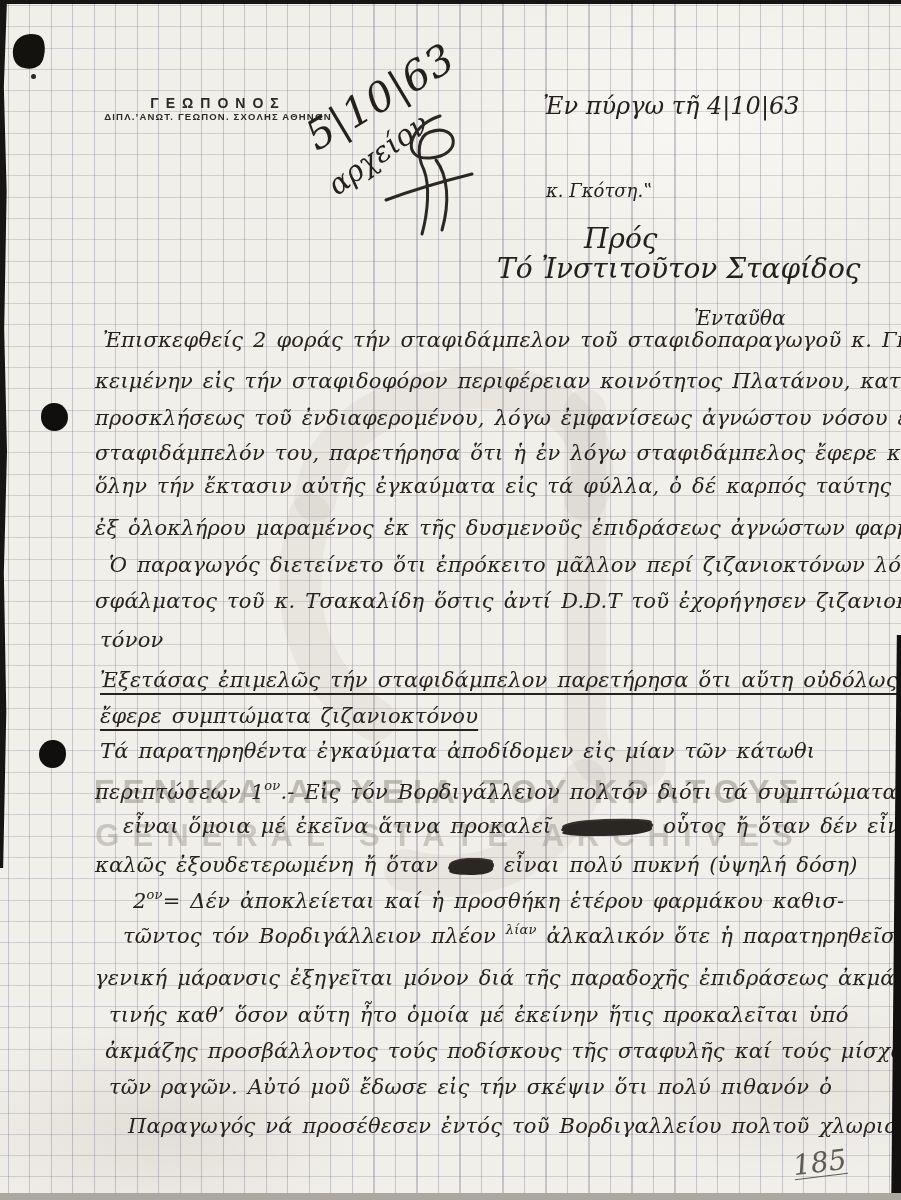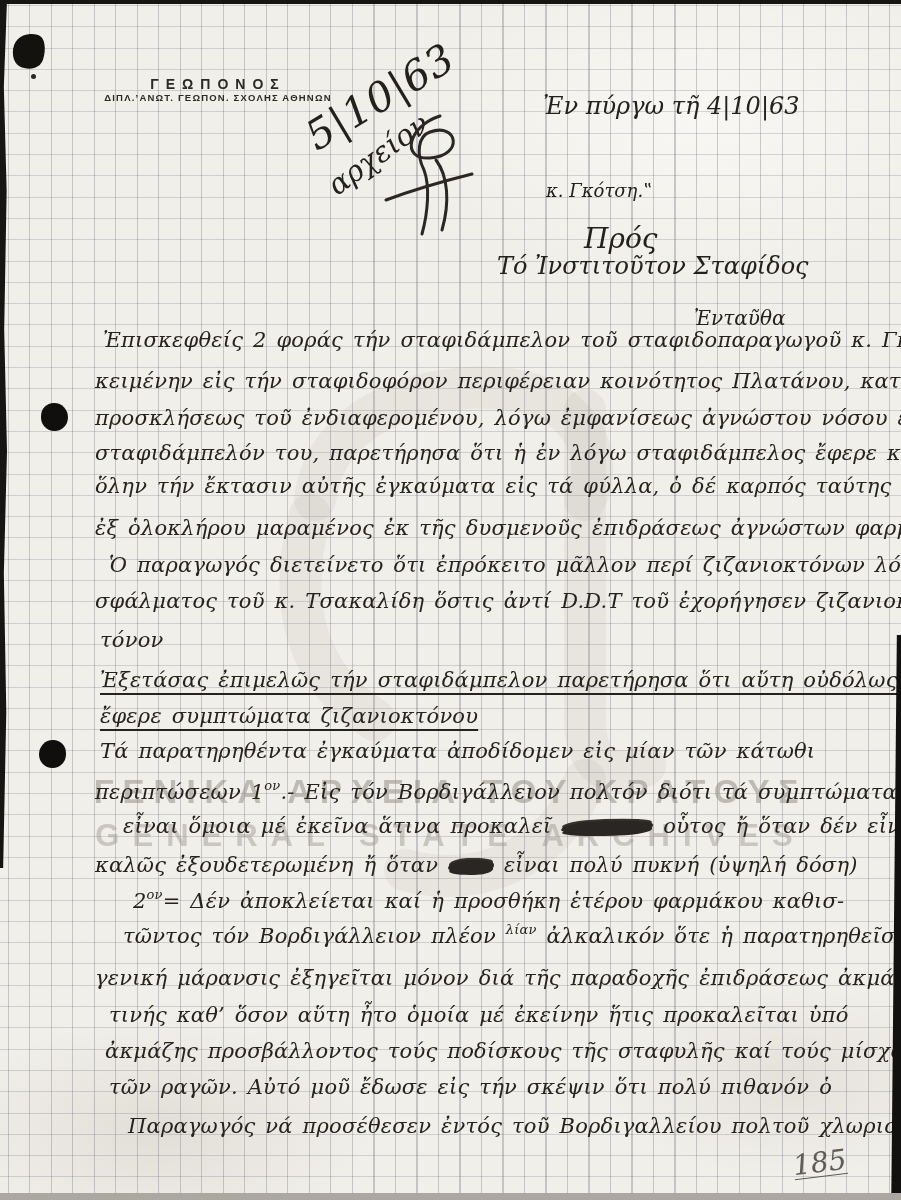--- a/index.html
+++ b/index.html
@@ -24,33 +24,33 @@
   .wm{position:absolute;z-index:2;color:rgba(148,144,135,.55);
       font-family:"Liberation Sans", sans-serif;font-weight:bold;text-align:center;width:100%;
       pointer-events:none;}
   #wm-el{top:773px;font-size:33px;letter-spacing:9px;}
   #wm-en{top:818px;font-size:31px;letter-spacing:13px;color:rgba(152,148,139,.45);}
   #wm-logo{position:absolute;left:255px;top:350px;z-index:2;opacity:.8;pointer-events:none;}
   
   #letterhead{position:absolute;left:82px;top:76px;width:272px;z-index:5;
       font-family:"Liberation Sans", sans-serif;font-weight:bold;color:#2b2926;text-align:center;}
   #lh-name{font-size:17px;letter-spacing:3px;white-space:nowrap;}
-  #lh-title{font-size:14px;letter-spacing:7px;margin-top:0;}
+  #lh-title{font-size:14px;letter-spacing:7px;margin-top:19px;}
   #lh-sub{font-size:9.5px;letter-spacing:1.2px;white-space:nowrap;}
   
   .hw{position:absolute;z-index:5;color:#24211d;font-style:italic;white-space:nowrap;
       font-family:"DejaVu Serif", serif;}
   #stamp-date{left:322px;top:112px;font-size:41px;transform:rotate(-31deg);transform-origin:left bottom;letter-spacing:1px;}
   #stamp-word{left:341px;top:168px;font-size:29px;transform:rotate(-36deg);transform-origin:left bottom;}
   #flourish{position:absolute;left:378px;top:108px;z-index:5;}
   #place-date{left:543px;top:92px;font-size:24px;}
   #subject-1{left:524px;top:136px;font-size:25px;}
   #subject-2{left:546px;top:180px;font-size:18px;}
   #to-label{left:584px;top:222px;font-size:28px;}
-  #recipient{left:497px;top:252px;font-size:24px;}
+  #recipient{left:497px;top:252px;font-size:28px;}
   #location{left:694px;top:306px;font-size:20px;}
   
   #letter-body{position:absolute;left:95px;top:0;width:762px;z-index:5;}
   .bline{position:absolute;white-space:nowrap;font-style:italic;color:#26221e;
          font-size:21px;word-spacing:3px;letter-spacing:.2px;font-family:"DejaVu Serif", serif;}
   .bline.u{text-decoration:underline;text-underline-offset:6px;text-decoration-thickness:2px;}
   .seg-sup{font-size:13px;vertical-align:9px;}
   .seg-scribble-wide,.seg-scribble-small{display:inline-block;height:13px;background:#2a2623;
          border-radius:45% 55% 40% 60%/60% 40% 55% 45%;transform:rotate(-2deg);vertical-align:-1px;
          box-shadow:0 3px 0 -1px #2a2623, 0 -3px 0 -1px #35302b;}

